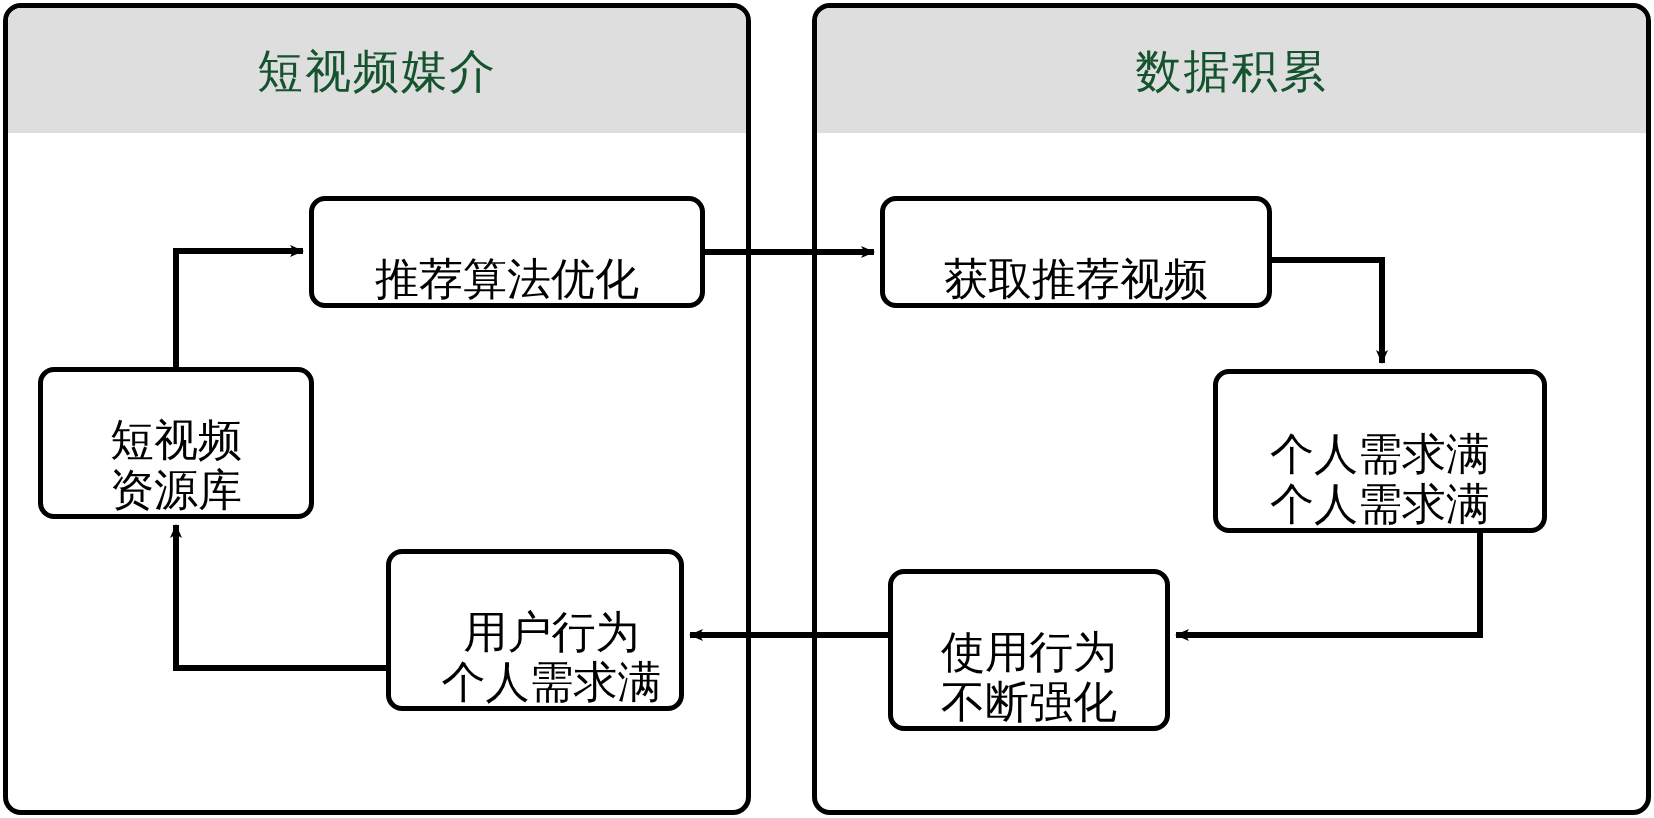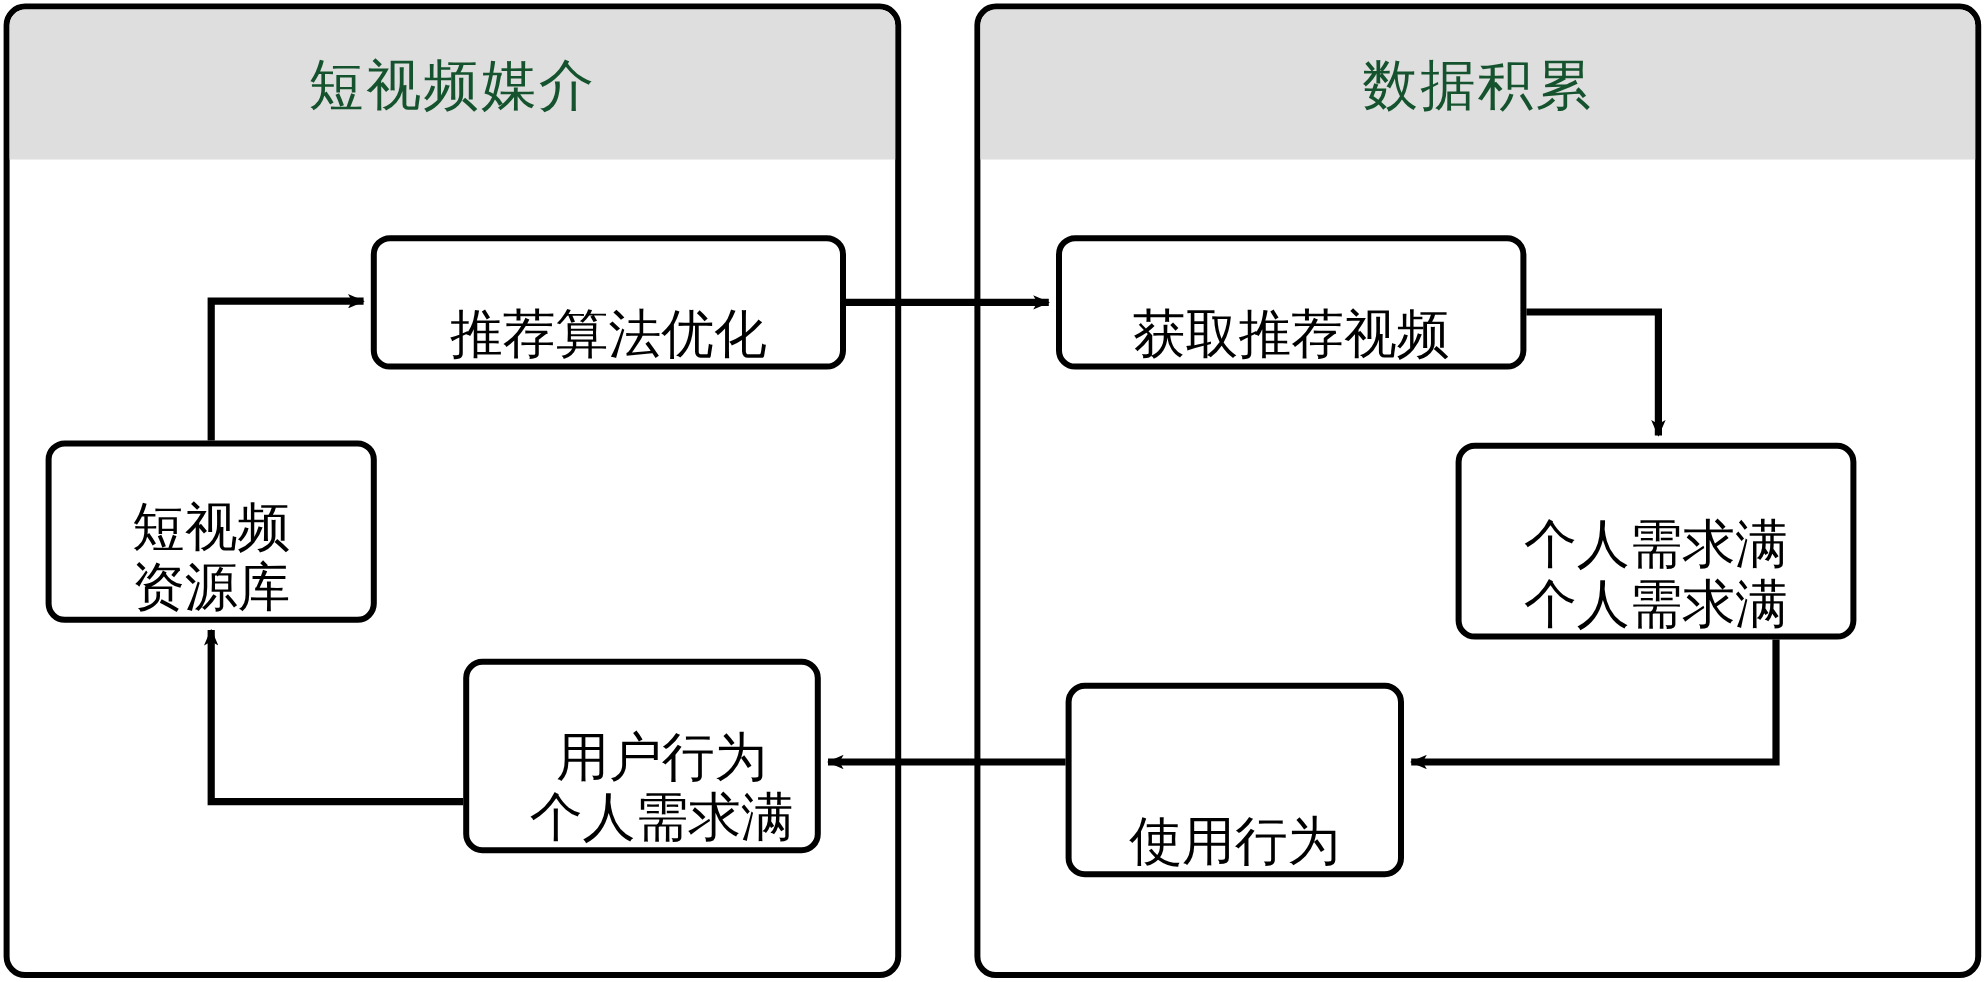--- a/index.html
+++ b/index.html
@@ -137,16 +137,17 @@
   <div class="node" id="node-needs">
     <div>
       <span>个人需求满</span>
       <span>个人需求满</span>
     </div>
   </div>
 
   <div class="node" id="node-reinforce">
     <div>
       <span>使用行为</span>
+      <span>不断强化</span>
     </div>
   </div>
 
 </div>
 
 </body></html>

